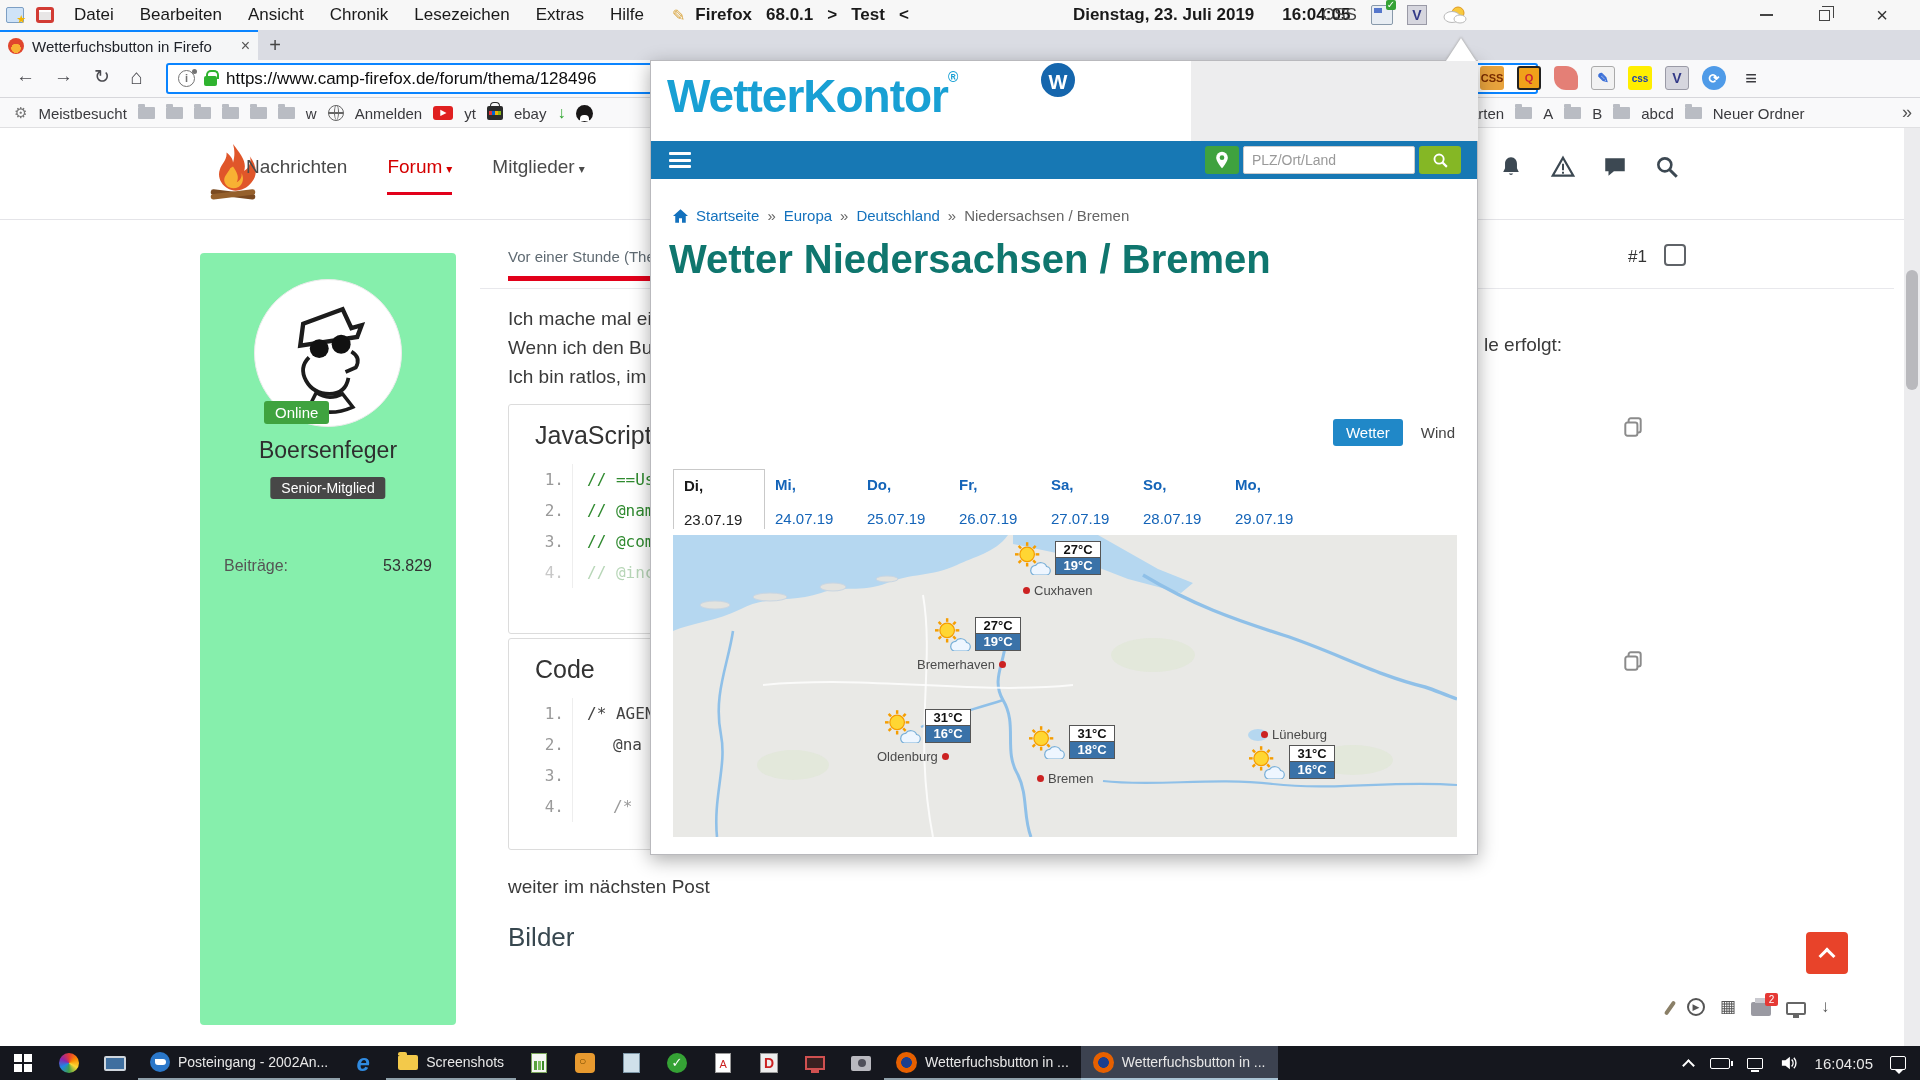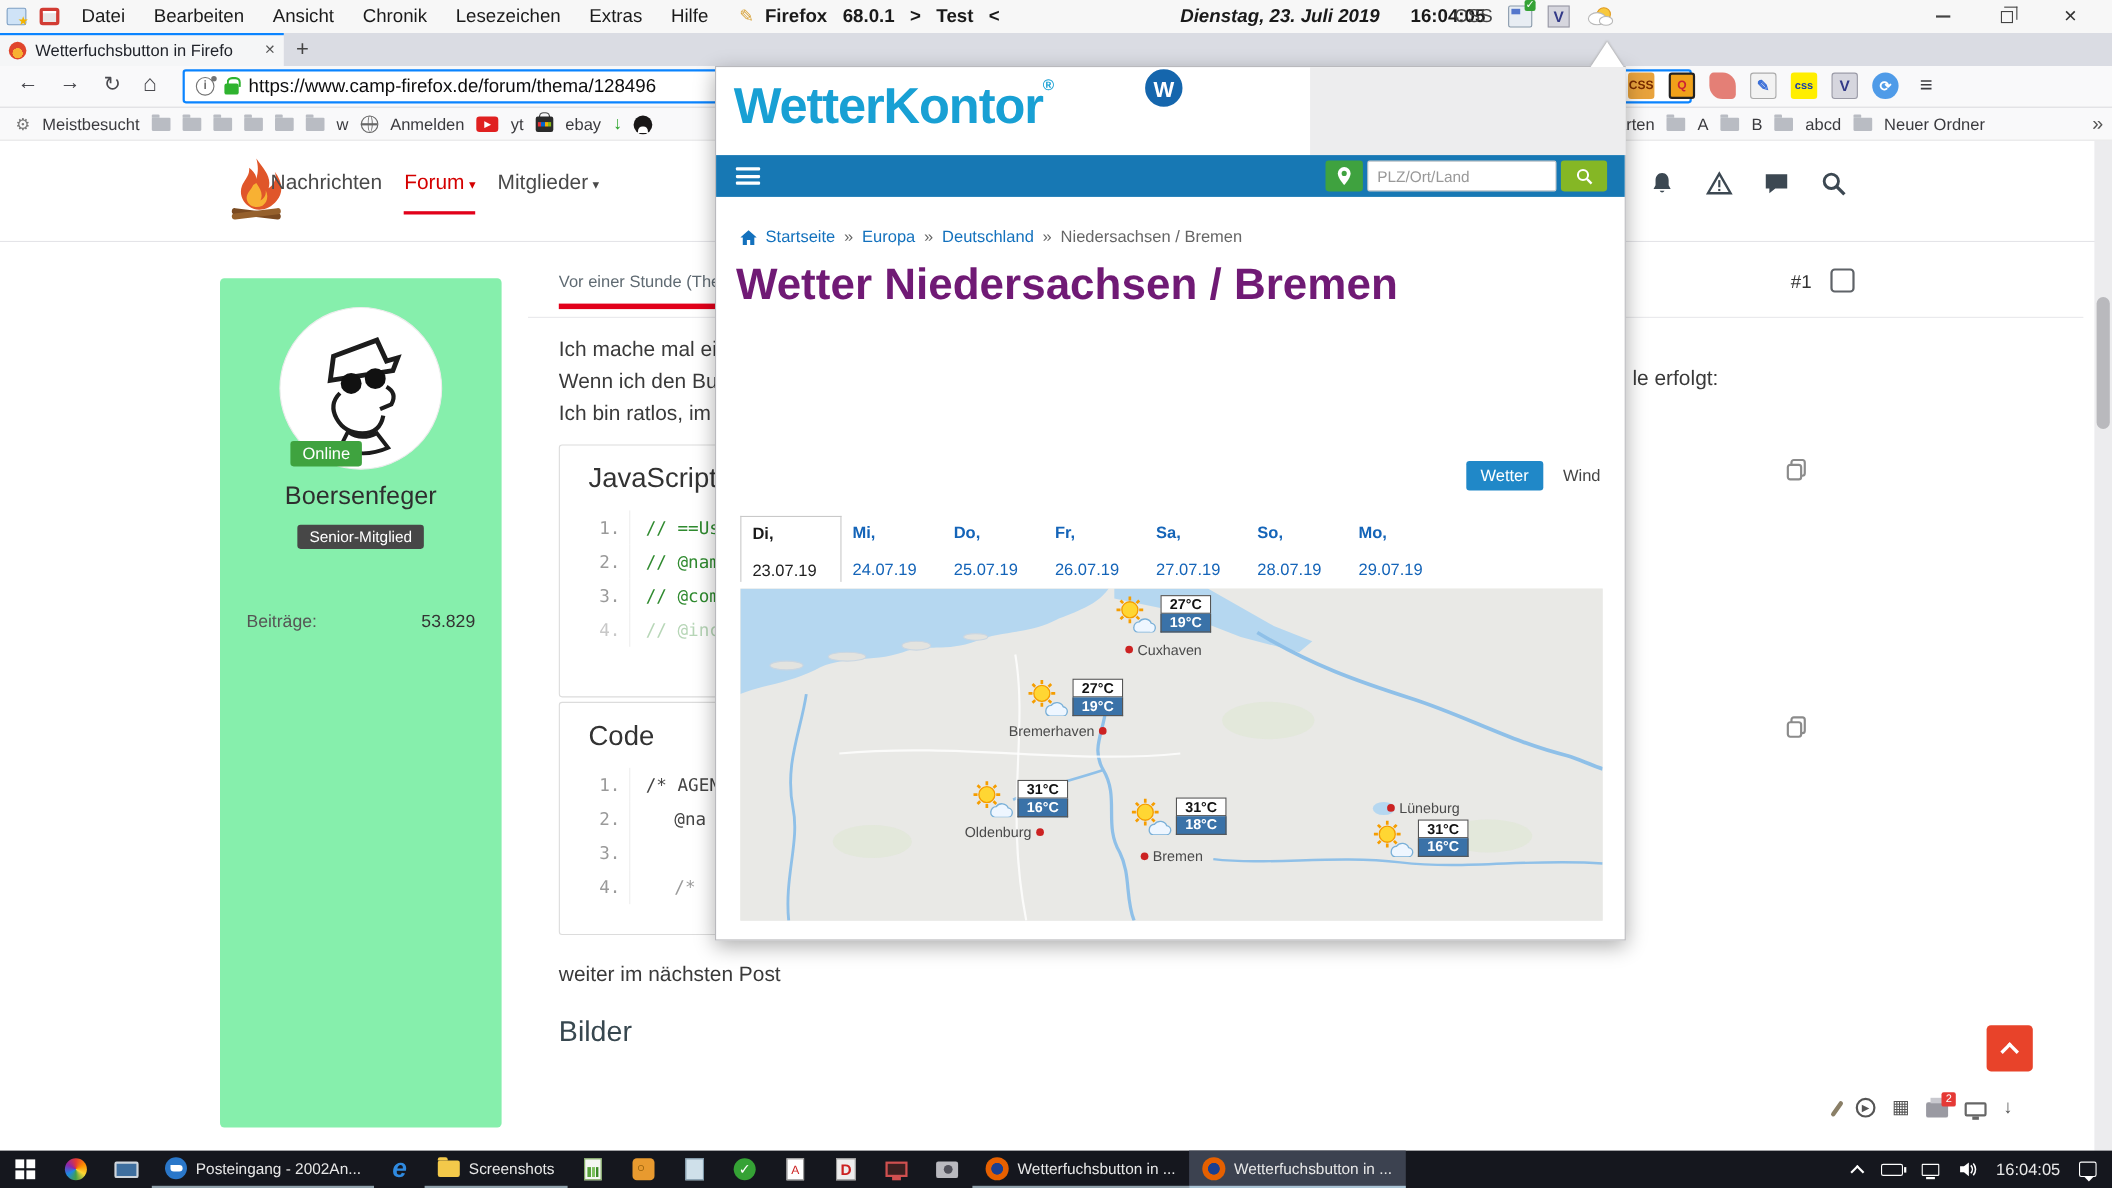--- a/index.html
+++ b/index.html
@@ -13,21 +13,21 @@
   #menubar .mitem { margin-right:26px; }
   .mb-ico { width:18px; height:16px; display:inline-block; margin:0 6px; }
   .ico-session { background:#cfe3f7; border:1px solid #7d9fc4; border-radius:2px; position:relative; }
   .ico-session::after { content:"★"; color:#f4b400; font-size:11px; position:absolute; right:-3px; bottom:-4px; }
   .ico-red { background:#d23b33; border-radius:3px; position:relative; }
   .ico-red::after { content:""; position:absolute; left:3px; top:3px; right:3px; bottom:3px; background:
      linear-gradient(#fff,#fff) 0 0/100% 2px no-repeat, #e8e6e6; }
   .pencil { color:#d9a43c; font-size:16px; transform:rotate(0deg); margin:0 10px 0 2px; }
   .mb-bold { font-weight:bold; }
   .mb-bold span { margin-right:14px;text-align:center; }
-  #mb-datetime { font-weight:bold; margin-left:150px;font-style:italic; }
+  #mb-datetime { font-weight:bold; margin-left:150px; }
   #mb-time { margin-left:28px; }
   #anchor-icons { position:absolute; left:1322px; top:0; height:30px; display:flex; align-items:center; gap:14px; }
   .ico-calc { width:22px; height:20px; background:#e8edf3; border:1px solid #8899aa; border-radius:2px; position:relative; }
   .ico-calc::before { content:""; position:absolute; left:2px; top:2px; width:8px; height:5px; background:#5577cc; }
   .ico-calc::after { content:"✓"; position:absolute; right:-4px; top:-6px; font-size:10px; color:#fff; background:#35a235; border-radius:2px; width:10px; height:10px; line-height:10px; text-align:center; }
   .ico-v { width:20px; height:20px; background:#d6d6de; border:1px solid #9a9aa6; color:#333a88; font-weight:bold; font-size:14px; text-align:center; line-height:18px; }
   #win-controls { position:absolute; right:32px; top:0; height:30px; display:flex; align-items:center; gap:46px; color:#333; }
   .wc-min { width:13px; height:2px; background:#444; }
   .wc-restore { width:11px; height:11px; border:1.5px solid #444; background:#f7f7f7; position:relative; }
   .wc-restore::before { content:""; position:absolute; left:2px; top:-5px; width:11px; height:11px; border:1.5px solid #444; border-bottom:none; border-left:none; }
@@ -77,21 +77,21 @@
   .bm-bag::after { content:""; position:absolute; left:2px; top:5px; width:12px; height:4px; background:linear-gradient(90deg,#e53238 0 25%,#0064d2 25% 50%,#f5af02 50% 75%,#86b817 75%); }
   .bm-dl { color:#2fa52f; font-weight:bold; font-size:16px; }
   .bm-github { width:17px; height:17px; background:#191717; border-radius:50%; position:relative; }
   .bm-github::after { content:""; position:absolute; left:4px; bottom:1px; width:9px; height:6px; background:#fff; border-radius:4px 4px 0 0; }
   #bm-right { position:absolute; left:1432px; top:0; height:30px; display:flex; align-items:center; gap:11px; }
   #bm-more { position:absolute; right:8px; top:4px; font-size:18px; color:#555; }
 
   
   #page { position:absolute; left:0; top:128px; width:1920px; height:918px; background:#fff; overflow:hidden; }
   #forum-header { position:absolute; left:0; top:0; width:1920px; height:92px; background:#fff; border-bottom:1px solid #e4e4e8; }
-  #forum-nav { position:absolute; left:246px; top:28px; display:flex; gap:20px; font-size:19px; color:#4a4a4a; align-items:flex-start; }
+  #forum-nav { position:absolute; left:246px; top:28px; display:flex; gap:40px; font-size:19px; color:#4a4a4a; align-items:flex-start; }
   #nav-forum { color:#d40000; border-bottom:3px solid #e2001a; padding-bottom:14px; }
   .caret { font-size:12px; margin-left:4px; }
   #forum-icons { position:absolute; left:1498px; top:26px; display:flex; gap:26px; }
   #post-meta { position:absolute; left:508px; top:120px; font-size:15px; color:#5f6a72; }
   #meta-redbar { position:absolute; left:508px; top:148px; width:300px; height:5px; background:#e2001a; }
   #post-no { position:absolute; left:1628px; top:119px; font-size:17px; color:#333; }
   #post-check { position:absolute; left:1664px; top:116px; width:22px; height:22px; border:2px solid #5f6368; border-radius:4px; background:#fff; }
   #divider2 { position:absolute; left:480px; top:160px; width:1414px; height:1px; background:#e8e8ec; }
   #post-lines { position:absolute; left:508px; top:176px; font-size:19px; color:#3a3a3a; line-height:29px; }
   #right-fragment { position:absolute; left:1484px; top:206px; font-size:19px; color:#3a3a3a; }
@@ -129,21 +129,21 @@
   #wk-bluebar { position:absolute; left:0; top:80px; width:826px; height:38px; background:#1778b4; display:flex; align-items:center; }
   .burger { margin-left:18px; width:22px; }
   .burger div { height:3px; background:#fff; margin:3.5px 0; border-radius:1px; }
   #wk-search { position:absolute; right:16px; top:5px; display:flex; gap:4px; }
   #pin-btn { width:34px; height:28px; background:#3fa23f; border-radius:3px; display:flex; align-items:center; justify-content:center; }
   #plz-input { width:172px; height:28px; border:1px solid #ccc; border-radius:2px; font-size:14px; padding:0 8px; color:#333; font-family:"Liberation Sans",sans-serif; }
   #plz-input::placeholder { color:#999; }
   #search-btn { width:42px; height:28px; background:#85b725; border-radius:3px; display:flex; align-items:center; justify-content:center; }
   #breadcrumb { position:absolute; left:22px; top:146px; font-size:15px; color:#666; display:flex; gap:8px; align-items:center; }
   #breadcrumb .blue { color:#1371bd; }
-  #wk-title { position:absolute; left:18px; top:176px; font-size:40px; color:#701a75; }
+  #wk-title { position:absolute; left:18px; top:176px; font-size:40px; color:#0f766e; }
   #filterbox { position:absolute; left:22px; top:252px; width:784px; height:68px; border:1px solid #ccc; border-radius:4px; display:flex; align-items:center; gap:52px; padding-left:30px; font-size:16px; color:#333; }
   #toggle-row { position:absolute; right:22px; top:358px; display:flex; align-items:center; gap:18px; font-size:15px;margin-left:32px; }
   #btn-wetter { background:#2088c8; color:#fff; padding:5px 13px; border-radius:3px; }
   #btn-wind { color:#444; }
   #daytabs { position:absolute; left:22px; top:408px; display:flex; }
   .day { width:92px; height:60px; padding:7px 0 0 10px; font-size:15px; color:#1464b8; }
   .day b { display:block; margin-bottom:17px; }
   .day.active { border:1px solid #c9c9c9; border-bottom:none; color:#222; background:#fff; }
   .day.active b { color:#1a1a1a; }
   

